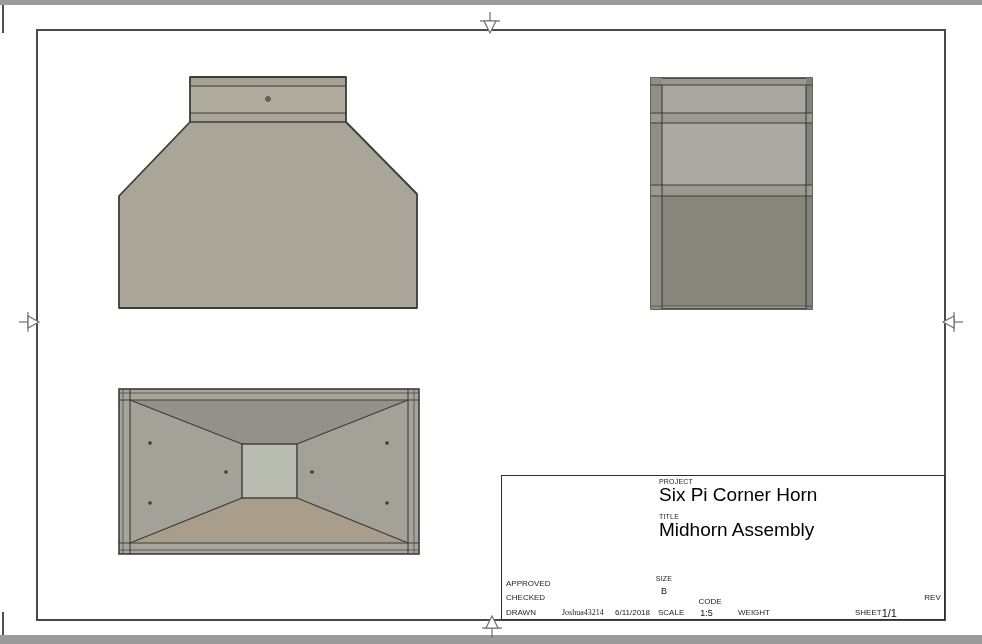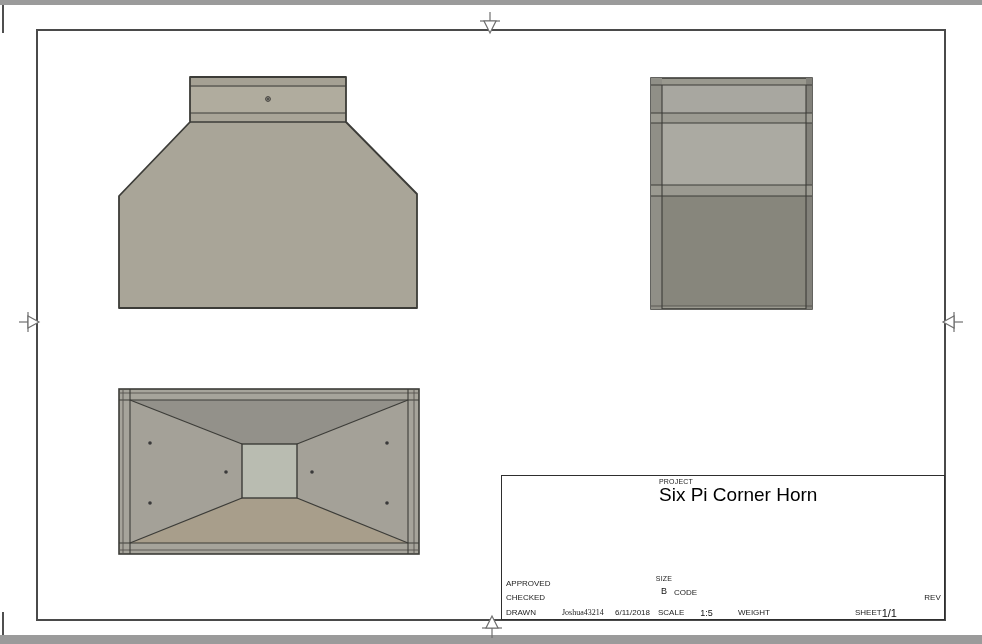--- a/index.html
+++ b/index.html
@@ -27,22 +27,22 @@
   .c-approved{left:0;top:99px;width:152px;height:16px;border-right-width:1px;border-bottom-width:1px;
     display:flex;align-items:center;padding-left:4px;}
   .c-checked{left:0;top:115px;width:152px;height:13px;border-right-width:1px;border-bottom-width:1px;
     display:flex;align-items:center;padding-left:4px;}
   .c-drawn{left:0;top:128px;width:152px;height:17px;border-right-width:1px;
     display:flex;align-items:center;padding:0 4px;}
   .c-drawn .by{margin-left:26px;font-family:Liberation Serif, serif;}
   .c-drawn .date{margin-left:auto;}
   .c-size{left:152px;top:99px;width:20px;height:29px;border-right-width:1px;border-bottom-width:1px;text-align:center;}
   .c-size .val{font-size:9px;margin-top:4px;}
-  .c-code{left:172px;top:103px;width:72px;height:29px;border-right-width:1px;border-bottom-width:1px;
-    padding-top:2px;}
+  .c-code{left:172px;top:112px;width:72px;height:29px;border-right-width:1px;border-bottom-width:1px;
+    text-align:center;padding-top:2px;}
   .c-dwg{left:244px;top:99px;width:173px;height:29px;border-right-width:1px;border-bottom-width:1px;padding:2px 0 0 4px;}
   .c-rev{left:417px;top:108px;width:27px;height:29px;border-bottom-width:1px;text-align:center;padding-top:2px;}
   .c-scale{left:152px;top:128px;width:80px;height:17px;border-right-width:1px;
     display:flex;align-items:center;gap:16px;padding-left:4px;}
   .c-scale .val{font-size:9px;}
   .c-weight{left:232px;top:128px;width:117px;height:17px;border-right-width:1px;
     display:flex;align-items:center;padding-left:4px;}
   .c-sheet{left:349px;top:128px;width:95px;height:17px;
     display:flex;align-items:center;padding-left:4px;}
   .c-sheet .val{font-size:11px;}
@@ -146,20 +146,24 @@
   </svg>
 
   <div class="tb">
     <div class="cell c-empty"></div>
 
     <div class="cell c-project">
       <div class="lbl">PROJECT</div>
       <div class="big">Six Pi Corner Horn</div>
     </div>
 
+    <div class="cell c-title">
+      <div class="lbl">TITLE</div>
+      <div class="big">Midhorn Assembly</div>
+    </div>
 
     <div class="cell c-approved">
       <span class="lbl8">APPROVED</span>
       <span class="lbl8"></span>
     </div>
 
     <div class="cell c-checked">
       <span class="lbl8">CHECKED</span>
       <span class="lbl8"></span>
     </div>

